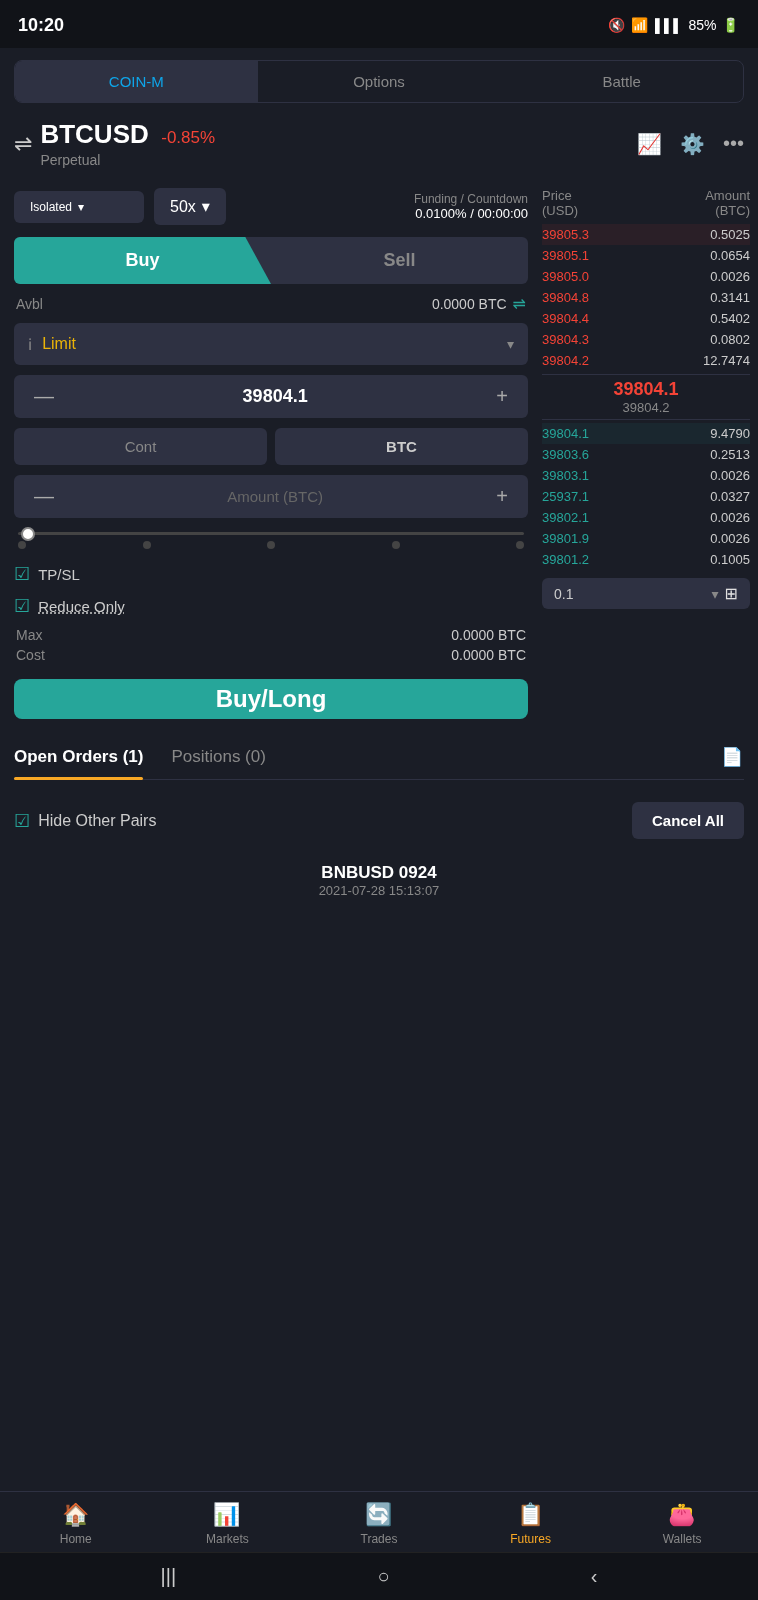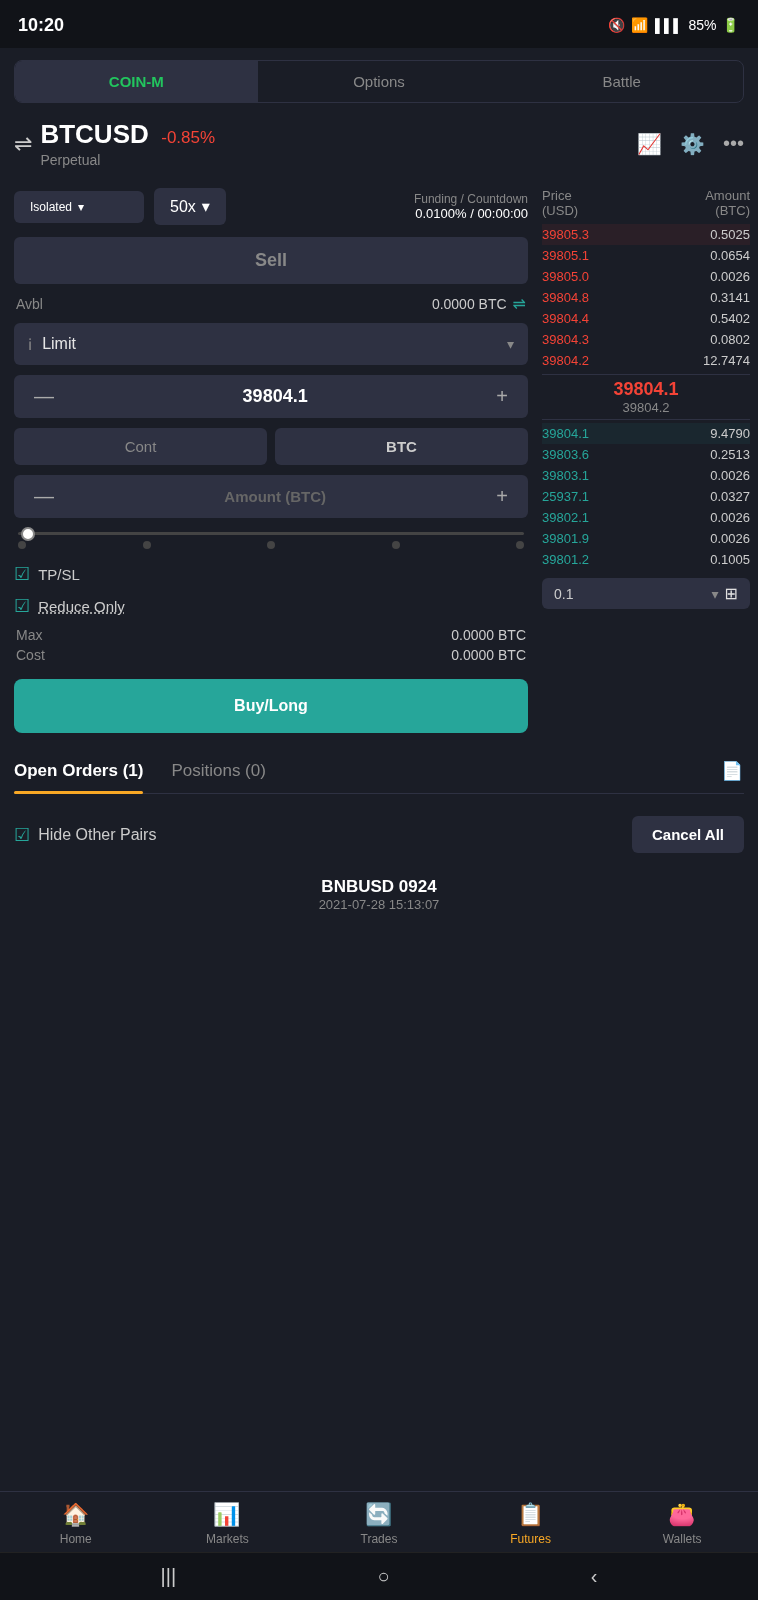--- a/index.html
+++ b/index.html
@@ -45,22 +45,22 @@
     .top-tab {
       flex: 1;
       text-align: center;
       padding: 12px 0;
       font-size: 15px;
       color: #888;
       cursor: pointer;
     }
     .top-tab.active {
       background: #2e3142;
-      color: #22c55e;
-      font-weight: 700;
+      color: #0ea5e9;
+      font-weight: 400;
     }
     
     .header {
       display: flex;
       align-items: center;
       padding: 16px 14px 8px;
     }
     .header-left {
       display: flex;
       align-items: center;
@@ -213,21 +213,21 @@
       cursor: pointer;
     }
     .info-icon {
       margin-right: 10px;
       color: #888;
       font-size: 16px;
     }
     .order-type-label {
       flex: 1;
       font-size: 16px;
-      color: #e5e5e5;
+      color: #eab308;
     }
     .chevron { color: #888; font-size: 14px; }
     
     .input-row {
       display: flex;
       align-items: center;
       background: #2e3142;
       border-radius: 6px;
       padding: 10px 14px;
       margin-bottom: 10px;
@@ -283,21 +283,20 @@
       background: #2e3142;
       border-radius: 6px;
       padding: 10px 14px;
       margin-bottom: 14px;
     }
     .amount-placeholder {
       flex: 1;
       color: #666;
       font-size: 15px;
       text-align: center;
-      font-weight: bold;
     }
     
     .slider-row {
       margin-bottom: 14px;
       padding: 0 4px;
     }
     .slider-track {
       height: 3px;
       background: #444;
       border-radius: 2px;
@@ -351,23 +350,23 @@
       color: #888;
       margin-bottom: 4px;
       padding: 0 2px;
     }
     .cost-value { color: #ccc; }
     
     .buy-long-btn {
       width: 100%;
       background: #26a69a;
       color: #fff;
-      font-size: 16px;
+      font-size: 24px;
       font-weight: 700;
-      padding: 18px;
+      padding: 6px;
       border-radius: 8px;
       border: none;
       cursor: pointer;
       margin-top: 12px;
       margin-bottom: 8px;
     }
     
     .ob-header {
       display: flex;
       justify-content: space-between;
@@ -590,20 +589,21 @@
         <span>▾</span>
       </div>
       <div class="funding-info">
         <div style="font-size:12px;color:#888">Funding / Countdown</div>
         <div class="funding-value">0.0100% / 00:00:00</div>
       </div>
     </div>
 
     
     <div class="buy-sell">
+      <button class="buy-btn">Buy</button>
       <button class="sell-btn">Sell</button>
     </div>
 
     
     <div class="avbl-row">
       <span>Avbl</span>
       <div class="avbl-value">
         <span>0.0000 BTC</span>
         <span class="swap-small">⇌</span>
       </div>

